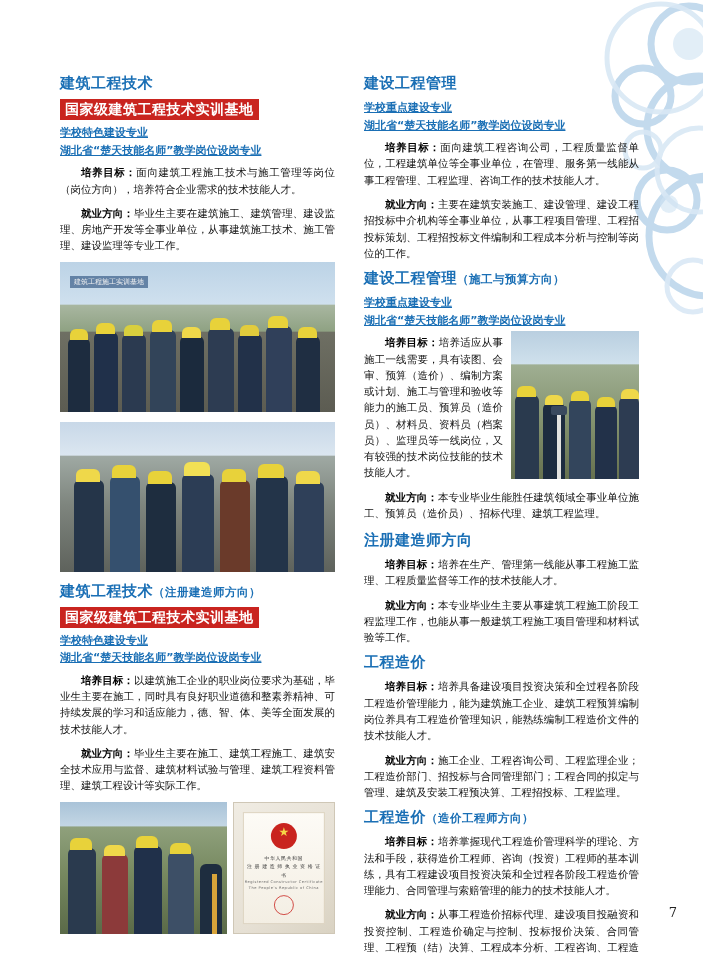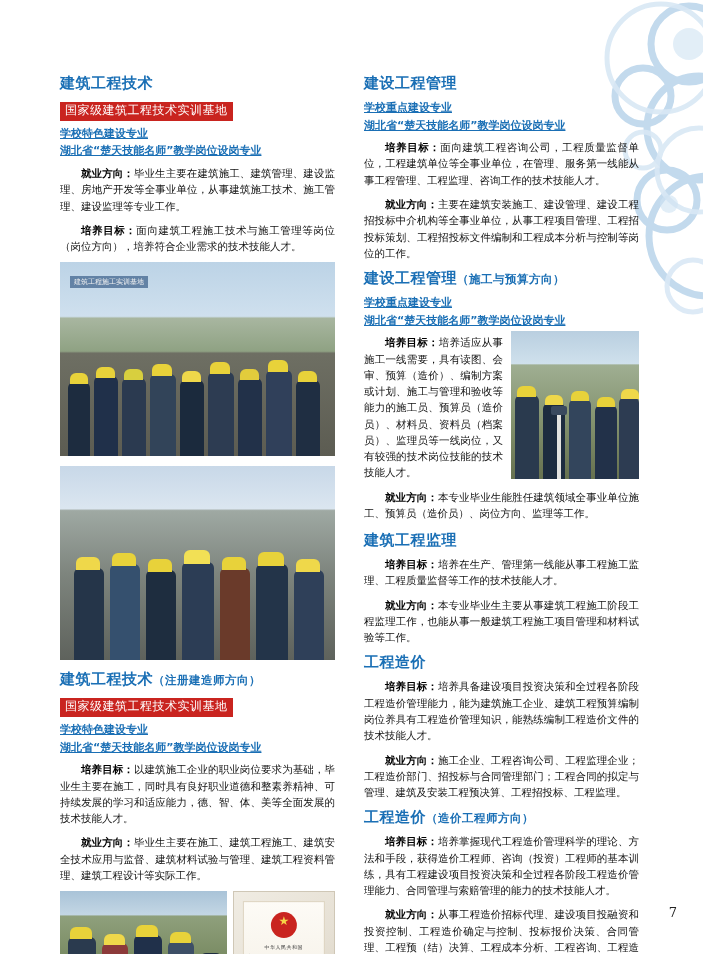--- a/index.html
+++ b/index.html
@@ -54,22 +54,22 @@
   h2.sec .qual {
     font-size: 11.5px;
     font-weight: bold;
     color: #1a6fb5;
   }
 
   .banner {
     display: inline-block;
     background: #c9241f;
     color: #ffffff;
-    font-size: 12px;
-    font-weight: normal;
+    font-size: 14px;
+    font-weight: bold;
     padding: 2px 5px 3px 5px;
     letter-spacing: 0.5px;
     margin: 0 0 4px 0;
     line-height: 1.15;
   }
 
   .subline {
     font-size: 11px;
     font-weight: bold;
     color: #1a6fb5;
@@ -87,21 +87,21 @@
     text-indent: 0;
   }
   p.body .lead {
     font-weight: bold;
     color: #000000;
   }
   p.body.indent { text-indent: 21px; }
 
   .photo {
     width: 100%;
-    height: 194px;
+    height: 150px;
     margin: 8px 0 10px 0;
     position: relative;
     overflow: hidden;
     border: 0;
   }
 
   
   .photo.p1 {
     background:
       linear-gradient(to bottom, #bcd3e6 0%, #cfe0ee 28%, #a8b6a0 29%, #8fa283 46%, #6e6f63 47%, #5c5c52 100%);
@@ -246,22 +246,22 @@
   </div>
 
   <div class="col col-left">
 
     <div>
       <h2 class="sec">建筑工程技术</h2>
       <div class="banner">国家级建筑工程技术实训基地</div>
       <div class="subline">学校特色建设专业</div>
       <div class="subline">湖北省“楚天技能名师”教学岗位设岗专业</div>
 
+      <p class="body indent"><span class="lead">培养目标：</span><span>面向建筑工程施工技术与施工管理等岗位（岗位方向），培养符合企业需求的技术技能人才。</span></p>
       <p class="body indent"><span class="lead">就业方向：</span><span>毕业生主要在建筑施工、建筑管理、建设监理、房地产开发等全事业单位，从事建筑施工技术、施工管理、建设监理等专业工作。</span></p>
-      <p class="body indent"><span class="lead">培养目标：</span><span>面向建筑工程施工技术与施工管理等岗位（岗位方向），培养符合企业需求的技术技能人才。</span></p>
 
       <div class="photo p1">
         <div class="caption-bar">建筑工程施工实训基地</div>
         <div class="photo-figs">
           <span style="left:8px;  width:22px; height:74px; background:#1d2c3f;"></span>
           <span style="left:34px; width:24px; height:80px; background:#20304a;"></span>
           <span style="left:62px; width:24px; height:78px; background:#2b3a50;"></span>
           <span style="left:90px; width:26px; height:82px; background:#324459;"></span>
           <span style="left:120px;width:24px; height:76px; background:#1b2a3d;"></span>
           <span style="left:148px;width:26px; height:84px; background:#2d3c52;"></span>
@@ -365,25 +365,25 @@
           <span class="hat" style="left:34px; bottom:74px; width:18px; height:10px; background:#efd84a;"></span>
           <span class="hat" style="left:60px; bottom:78px; width:18px; height:10px; background:#e8d23a;"></span>
           <span class="hat" style="left:86px; bottom:72px; width:18px; height:10px; background:#e8d23a;"></span>
           <span class="hat" style="left:110px;bottom:80px; width:18px; height:10px; background:#efd84a;"></span>
           <span style="left:46px; width:4px; height:66px; background:#e3e3df; border-radius:0;"></span>
           <span style="left:40px; bottom:64px; width:16px; height:9px; background:#3a4a5e; border-radius:2px;"></span>
         </div>
       </div>
 
       <p class="body indent"><span class="lead">培养目标：</span><span>培养适应从事施工一线需要，具有读图、会审、预算（造价）、编制方案或计划、施工与管理和验收等能力的施工员、预算员（造价员）、材料员、资料员（档案员）、监理员等一线岗位，又有较强的技术岗位技能的技术技能人才。</span></p>
-      <p class="body indent"><span class="lead">就业方向：</span><span>本专业毕业生能胜任建筑领域全事业单位施工、预算员（造价员）、岗位方向、监理等工作。</span></p>
+      <p class="body indent"><span class="lead">就业方向：</span><span>本专业毕业生能胜任建筑领域全事业单位施工、预算员（造价员）、招标代理、建筑工程监理。</span></p>
     </div>
 
     <div style="margin-top:2px;">
-      <h2 class="sec">建筑工程监理</h2>
+      <h2 class="sec">注册建造师方向</h2>
       <p class="body indent"><span class="lead">培养目标：</span><span>培养在生产、管理第一线能从事工程施工监理、工程质量监督等工作的技术技能人才。</span></p>
       <p class="body indent"><span class="lead">就业方向：</span><span>本专业毕业生主要从事建筑工程施工阶段工程监理工作，也能从事一般建筑工程施工项目管理和材料试验等工作。</span></p>
     </div>
 
     <div style="margin-top:2px;">
       <h2 class="sec">工程造价</h2>
       <p class="body indent"><span class="lead">培养目标：</span><span>培养具备建设项目投资决策和全过程各阶段工程造价管理能力，能为建筑施工企业、建筑工程预算编制岗位养具有工程造价管理知识，能熟练编制工程造价文件的技术技能人才。</span></p>
       <p class="body indent"><span class="lead">就业方向：</span><span>施工企业、工程咨询公司、工程监理企业；工程造价部门、招投标与合同管理部门；工程合同的拟定与管理、建筑及安装工程预决算、工程招投标、工程监理。</span></p>
     </div>
 

